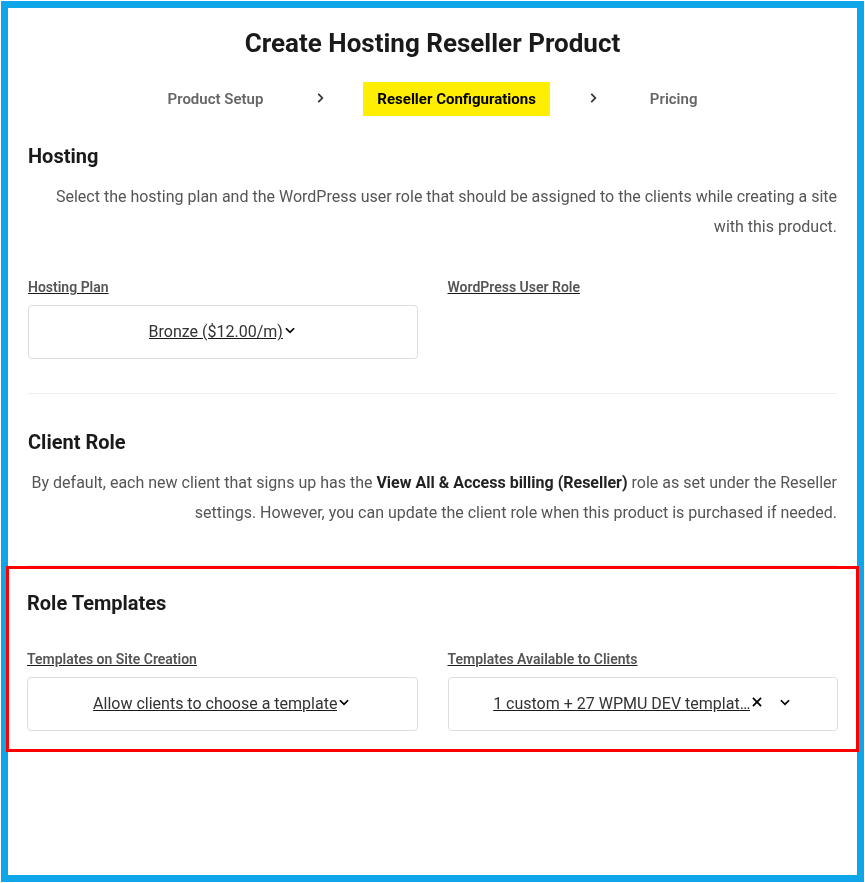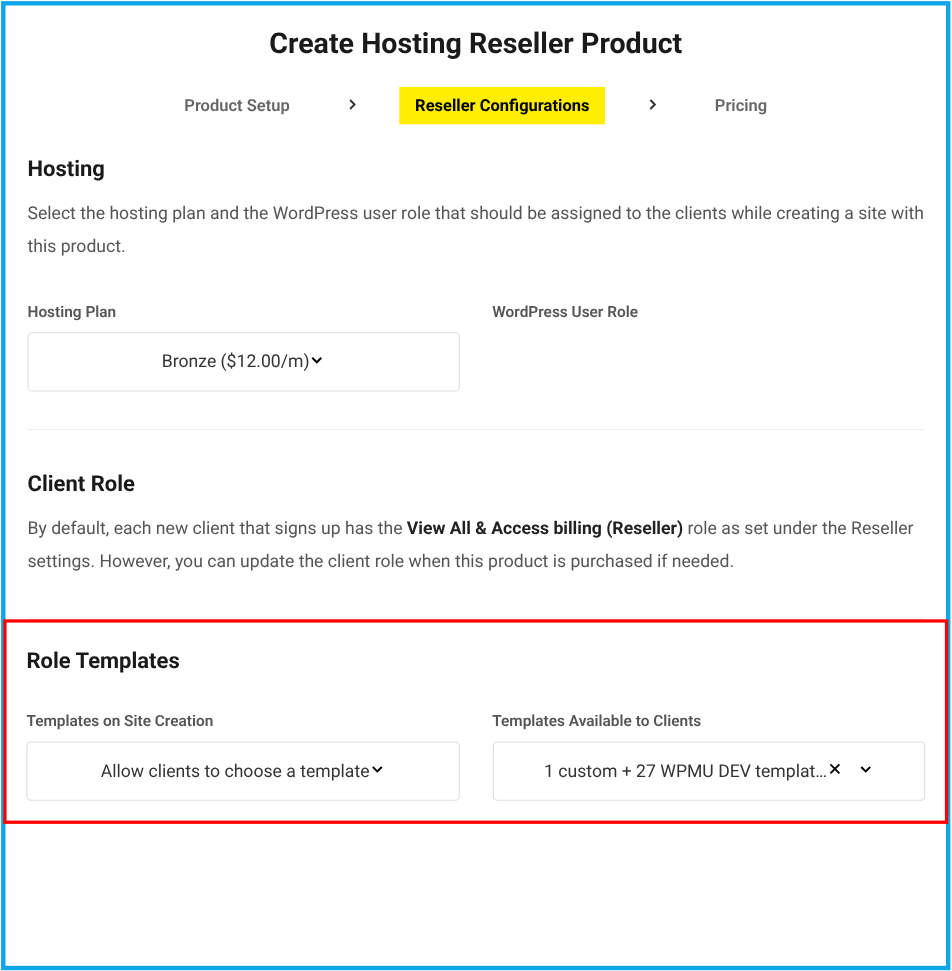--- a/index.html
+++ b/index.html
@@ -1,27 +1,27 @@
 <!DOCTYPE html>
 <html><head>
 <meta charset="utf-8">
 <style>
 * { box-sizing: border-box; margin: 0; padding: 0; }
 body { font-family: -apple-system, BlinkMacSystemFont, 'Segoe UI', Roboto, Arial, sans-serif; background: #fff; color: #1a1a1a; width: 865px; height: 883px; }
-.container { border: 4px solid #0ea5e9; width: 863px; height: 881px; margin: 1px; padding: 20px 0 0 0; position: relative; }
+.container { border: 7px solid #0ea5e9; width: 863px; height: 881px; margin: 1px; padding: 20px 0 0 0; position: relative; }
 .page-title { font-size: 26px; font-weight: 700; text-align: center; margin-bottom: 24px; }
 .steps { display: flex; justify-content: center; align-items: center; gap: 36px; margin-bottom: 28px; }
 .step { font-size: 15px; font-weight: 600; color: #666; padding: 8px 14px; }
 .step.active { background: #FFEE00; color: #000; font-weight: 700; }
 .chev { color: #333; font-weight: bold; }
 .content { padding: 0 20px; }
 .section-title { font-size: 20px; font-weight: 700; margin-bottom: 14px; }
-.section-desc { font-size: 16px; color: #555; line-height: 1.9; margin-bottom: 36px; }
+.section-desc { font-size: 16px; color: #555; line-height: 1.9; margin-bottom: 36px; text-align: right; }
 .bold { font-weight: 700; color: #222; margin-top: 18px; }
-.row { display: flex; gap: 30px; }
+.row { display: flex; gap: 30px; text-decoration: underline; }
 .field { flex: 1; }
 .field-label { font-size: 14px; font-weight: 600; color: #555; margin-bottom: 10px; display: block; }
 .select { border: 1px solid #ddd; border-radius: 4px; height: 54px; display: flex; align-items: center; justify-content: center; padding: 0 18px; font-size: 16px; color: #333; cursor: pointer; background: #fff; }
 .select .val { white-space: nowrap; overflow: hidden; text-overflow: ellipsis; }
 .icons { display: flex; align-items: center; gap: 14px; }
 .chev-down { display: inline-block; }
 .chev-down svg { width: 14px; height: 14px; }
 .x-icon svg { width: 14px; height: 14px; }
 hr.div { border: none; border-top: 1px solid #eee; margin: 34px 0 36px 0; }
 .highlight-box { border: 3px solid #ff0000; padding: 22px 18px 18px 18px; margin: 0 -2px; }

